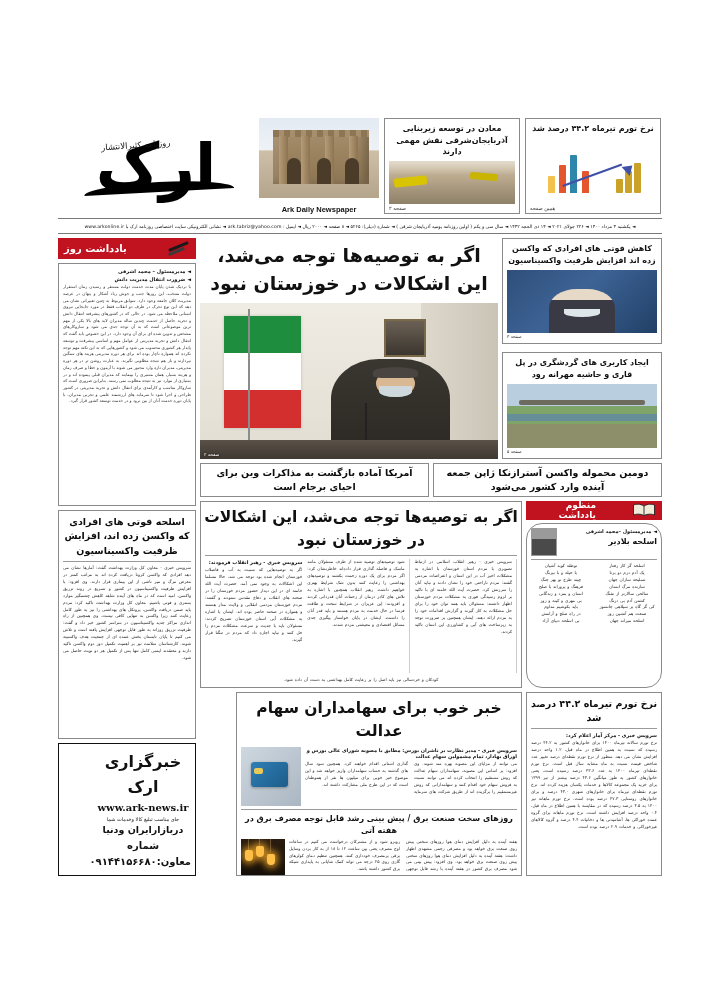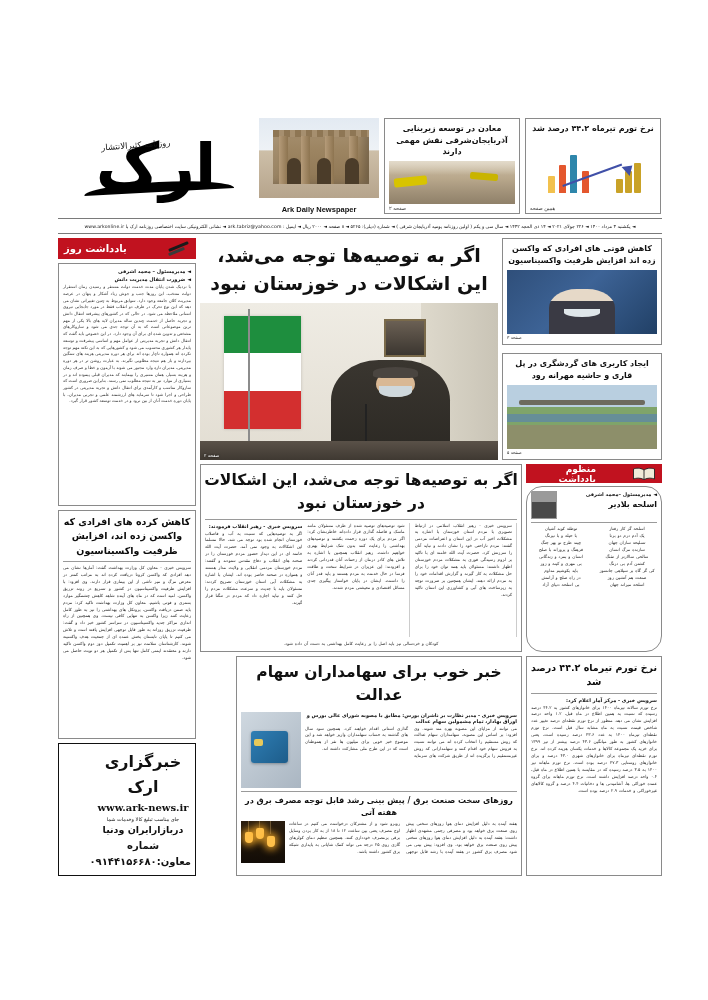--- a/index.html
+++ b/index.html
@@ -388,21 +388,21 @@
         </span>
       </div>
 
       <div class="box pad" style="height:252px;overflow:hidden;">
         <div class="byline">◄ مدیرمسئول – محمد اشرفی</div>
         <div class="byline">◄ ضرورت انتقال مدیریت دانش</div>
         <div class="note-body">با نزدیک شدن پایان مدت خدمت دولت مستقر و رسیدن زمان استقرار دولت منتخب، این روزها جنب و جوش زیاد آشکار و پنهان در عرصه مدیریت کلان جامعه وجود دارد. سوابق مربوط به چنین تغییراتی نشان می دهد که این نوع تحرک در طرف دو انقلاب فقط در مورد جابجایی نیروی انسانی ملاحظه می شود. در حالی که در کشورهای پیشرفته انتقال دانش و تجربه حاصل از خدمت چندین ساله مدیران لایه های بالا یکی از مهم ترین موضوعاتی است که به آن توجه جدی می شود و سازوکارهای مشخص و تدوین شده ای برای آن وجود دارد. در این خصوص باید گفت که انتقال دانش و تجربه مدیریتی از عوامل مهم و اساسی پیشرفت و توسعه پایدار هر کشوری محسوب می شود و کشورهایی که به این نکته مهم توجه نکرده اند همواره ناچار بوده اند برای هر دوره مدیریتی هزینه های سنگین بپردازند و باز هم نتیجه مطلوبی نگیرند. به عبارت روشن تر در هر دوره مدیریتی، مدیران تازه وارد مجبور می شوند با آزمون و خطا و صرف زمان و هزینه بسیار، همان مسیری را بپیمایند که مدیران قبلی پیموده اند و در بسیاری از موارد نیز به نتیجه مطلوب نمی رسند. بنابراین ضروری است که سازوکار مناسب و کارآمدی برای انتقال دانش و تجربه مدیریتی در کشور طراحی و اجرا شود تا سرمایه های ارزشمند علمی و تجربی مدیران، با پایان دوره خدمت آنان از بین نرود و در خدمت توسعه کشور قرار گیرد.</div>
       </div>
 
       <div class="box pad" style="height:238px;overflow:hidden;">
-        <div class="hl">کاهش کرده های افرادی که واکسن زده اند، افزایش ظرفیت واکسیناسیون</div>
+        <div class="hl">اسلحه فوتی های افرادی که واکسن زده اند، افزایش ظرفیت واکسیناسیون</div>
         <div class="divider"></div>
         <div class="body-txt">سرویس خبری - معاون کل وزارت بهداشت گفت: آمارها نشان می دهد افرادی که واکسن کرونا دریافت کرده اند به مراتب کمتر در معرض مرگ و میر ناشی از این بیماری قرار دارند. وی افزود: با افزایش ظرفیت واکسیناسیون در کشور و تسریع در روند تزریق واکسن، امید است که در ماه های آینده شاهد کاهش چشمگیر موارد بستری و فوتی باشیم. معاون کل وزارت بهداشت تاکید کرد: مردم باید ضمن دریافت واکسن، پروتکل های بهداشتی را نیز به طور کامل رعایت کنند زیرا واکسن به تنهایی کافی نیست. وی همچنین از راه اندازی مراکز جدید واکسیناسیون در سراسر کشور خبر داد و گفت: ظرفیت تزریق روزانه به طور قابل توجهی افزایش یافته است و تلاش می کنیم تا پایان تابستان بخش عمده ای از جمعیت هدف واکسینه شوند. کارشناسان سلامت نیز بر اهمیت تکمیل دوز دوم واکسن تاکید دارند و معتقدند ایمنی کامل تنها پس از تکمیل هر دو نوبت حاصل می شود.</div>
       </div>
 
       <div class="contact stretch">
         <div class="c-name">خبرگزاری ارک</div>
         <div class="c-url">www.ark-news.ir</div>
         <div class="c-sub">جای مناسب تبلیغ کالا وخدمات شما</div>
         <div class="c-mkt">دربازارایران ودنیا</div>
         <div class="c-tel">شماره معاون:۰۹۱۴۴۱۵۶۶۸۰</div>
@@ -442,20 +442,28 @@
           <div class="box pad" style="flex:1;display:flex;flex-direction:column;">
             <div class="hl-sm">ایجاد کاربری های گردشگری در پل قاری و حاشیه مهرانه رود</div>
             <div class="ph stretch" style="margin-top:3px;">
               <div class="ph-river"></div>
             </div>
             <div class="caption">صفحه ۵</div>
           </div>
         </div>
       </div>
 
+      <div class="row" style="height:34px;">
+        <div class="box pad" style="flex:1;display:flex;align-items:center;justify-content:center;">
+          <div class="hl">آمریکا آماده بازگشت به مذاکرات وین برای احیای برجام است</div>
+        </div>
+        <div class="box pad" style="flex:1;display:flex;align-items:center;justify-content:center;">
+          <div class="hl">دومین محموله واکسن آسترازنکا ژاپن جمعه آینده وارد کشور می‌شود</div>
+        </div>
+      </div>
 
       <div class="row" style="height:188px;">
 
         <div class="box" style="flex:1;display:flex;flex-direction:column;overflow:hidden;">
           <div class="hl-lg" style="padding:4px 3px 3px;">اگر به توصیه‌ها توجه می‌شد، این اشکالات در خوزستان نبود</div>
           <div class="divider" style="margin:0 4px;"></div>
           <div class="row" style="flex:1;padding:3px 4px 4px;gap:5px;overflow:hidden;">
             <div style="flex:1;overflow:hidden;">
               <div class="byline">سرویس خبری - رهبر انقلاب فرمودند:</div>
               <div class="body-txt">اگر به توصیه‌هایی که نسبت به آب و فاضلاب خوزستان انجام شده بود توجه می شد، حالا مسلما این اشکالات به وجود نمی آمد. حضرت آیت الله خامنه ای در این دیدار حضور مردم خوزستان را در صحنه های انقلاب و دفاع مقدس ستودند و گفتند: مردم خوزستان مردمی انقلابی و ولایت مدار هستند و همواره در صحنه حاضر بوده اند. ایشان با اشاره به مشکلات آبی استان خوزستان تصریح کردند: مسئولان باید با جدیت و سرعت مشکلات مردم را حل کنند و نباید اجازه داد که مردم در تنگنا قرار گیرند.</div>

